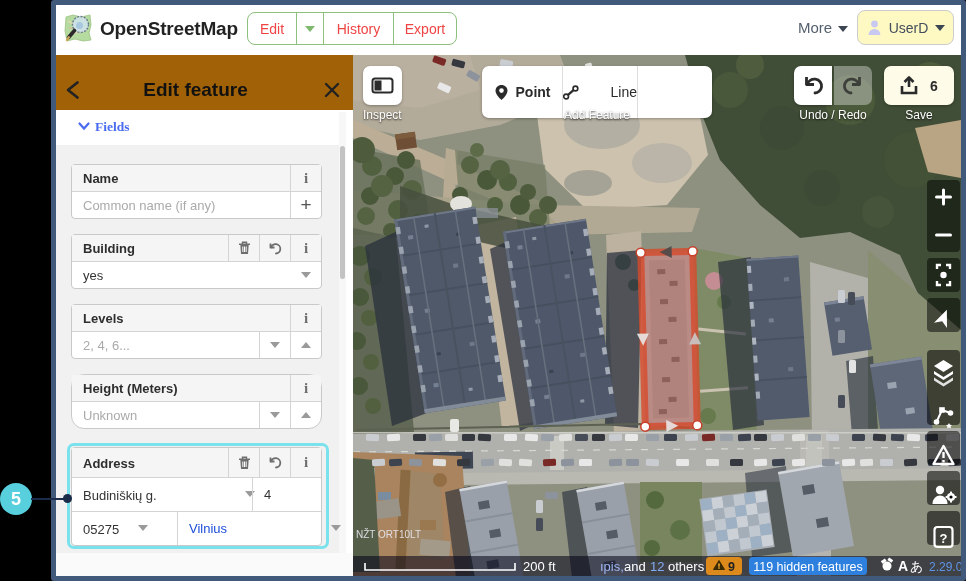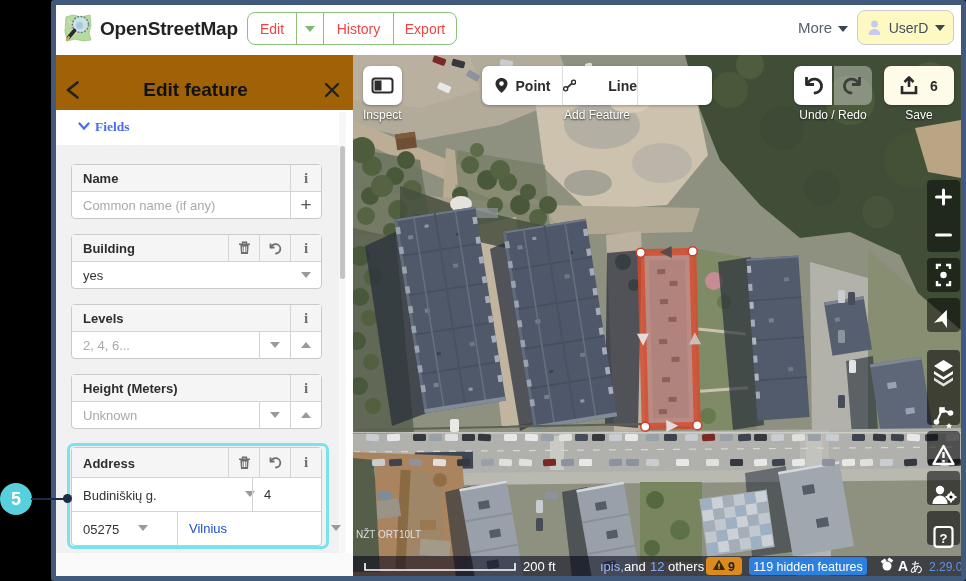--- a/index.html
+++ b/index.html
@@ -150,21 +150,21 @@
           <div class="cph">2, 4, 6...</div>
           <div class="cellr" style="left:187px;width:30px;">
               <span class="gcaret"></span>
             </div>
           <div class="cellr" style="left:218px;width:30px;">
               <span class="gcaretup"></span>
             </div>
         </div>
       </div>
 
-      <div class="card" style="top:319px;height:53px;">
+      <div class="card" style="top:319px;height:53px;border-radius:13px;">
         <div class="crow hdr" style="height:26px;">
           <div class="clabel">Height (Meters)</div>
           <div class="cellr" style="left:218px;width:30px;">
               <b style="font-family:'Liberation Serif',serif;font-size:15px;">i</b>
             </div>
         </div>
         <div class="crow" style="height:26px;">
           <div class="cph">Unknown</div>
           <div class="cellr" style="left:187px;width:30px;">
               <span class="gcaret"></span>
@@ -620,35 +620,35 @@
       </g>
       </svg>
 
       <div class="mbtn" style="left:10px;top:11px;width:39px;height:39px;">
         <svg width="39" height="39" viewBox="0 0 39 39">
             <rect x="9.5" y="12.5" width="20" height="14" rx="2.5" fill="none" stroke="#2b2b2b" stroke-width="2"></rect>
             <rect x="11.5" y="14.5" width="7" height="10" fill="#2b2b2b"></rect>
           </svg>
       </div>
       <div class="mlabel" style="left:10px;top:53px;width:30px;text-align:center;">Inspect</div>
-      <div class="mbtn" style="left:129px;top:11px;width:230px;height:39px;display:flex;">
+      <div class="mbtn" style="left:129px;top:11px;width:230px;height:52px;display:flex;">
         <div style="width:80px;display:flex;align-items:center;justify-content:center;border-right:1px solid #ddd;">
           <svg width="15" height="17" viewBox="0 0 15 17">
               <path d="M7.5 1 C4 1 1.5 3.6 1.5 6.8 C1.5 11 7.5 16 7.5 16 C7.5 16 13.5 11 13.5 6.8 C13.5 3.6 11 1 7.5 1 Z" fill="#2b2b2b"></path>
               <circle cx="7.5" cy="6.6" r="2.3" fill="#fff"></circle>
             </svg>
           <span style="font-size:14px;font-weight:bold;color:#2b2b2b;margin-left:7px;">Point</span>
         </div>
         <div style="width:74px;display:flex;align-items:center;justify-content:center;border-right:1px solid #ddd;">
           <svg width="17" height="15" viewBox="0 0 17 15">
               <line x1="4" y1="11.5" x2="13" y2="3.5" stroke="#2b2b2b" stroke-width="2.4"></line>
               <circle cx="3.4" cy="11.8" r="2.6" fill="#fff" stroke="#2b2b2b" stroke-width="1.8"></circle>
               <circle cx="13.6" cy="3.2" r="2.6" fill="#fff" stroke="#2b2b2b" stroke-width="1.8"></circle>
             </svg>
-          <span style="font-size:14px;font-weight:bold;color:#2b2b2b;margin-left:7px;padding-left:25px;">Line</span>
+          <span style="font-size:14px;font-weight:normal;color:#2b2b2b;margin-left:7px;padding-left:25px;">Line</span>
         </div>
       </div>
       <div class="mlabel" style="left:129px;top:53px;width:230px;text-align:center;">Add Feature</div>
       <div class="mbtn" style="left:441px;top:11px;width:38px;height:39px;border-radius:7px 0 0 7px;">
         <svg width="38" height="39" viewBox="0 0 38 39">
             <path d="M12.5 11 L12.5 18.5 L20 18.5" fill="none" stroke="#2b2b2b" stroke-width="2.8" stroke-linejoin="round"></path>
             <path d="M13 18 C15 14.5 18.5 12.8 21.5 13.2 C25.5 13.7 28 17 27.5 21 C27 24.5 24 27 21 27" fill="none" stroke="#2b2b2b" stroke-width="2.8" stroke-linecap="round"></path>
           </svg>
       </div>
       <div class="mbtn" style="left:481px;top:11px;width:38px;height:39px;background:rgba(255,255,255,0.35);box-shadow:none;border-radius:0 7px 7px 0;">

